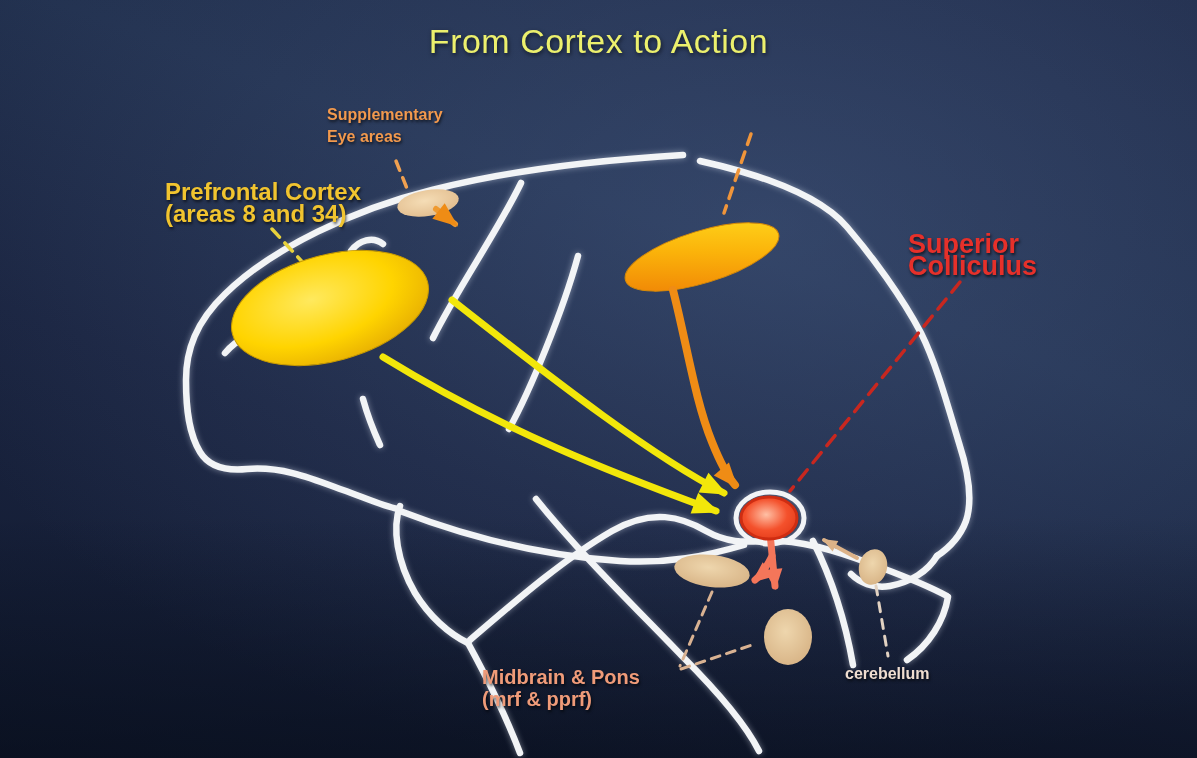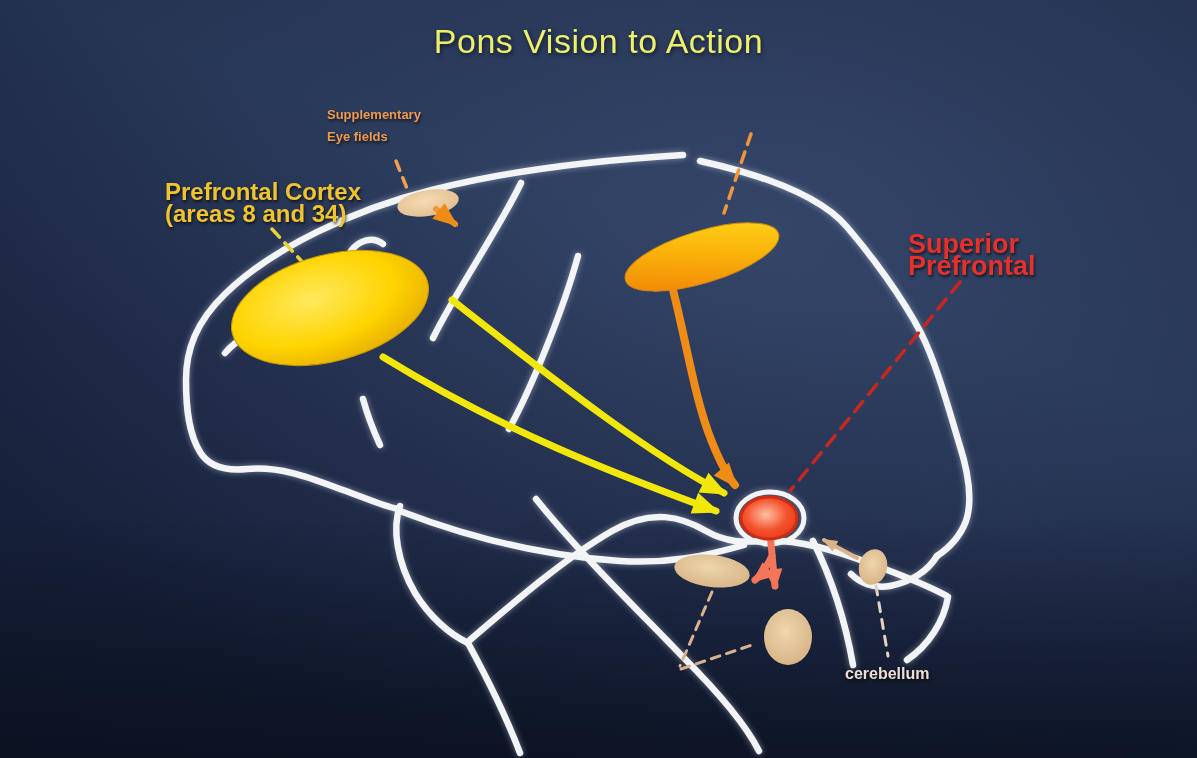--- a/index.html
+++ b/index.html
@@ -26,21 +26,21 @@
   #title{
     position:absolute;
     top:22px;left:0;right:0;
     text-align:center;
     font-size:34px;
     font-weight:normal;
     letter-spacing:0.5px;
     color:#ecf06d;
     text-shadow:1px 2px 4px rgba(0,0,0,0.6);
   }
-  #label-sef{left:327px;top:104px;font-size:13px;color:#f2994d;}
+  #label-sef{left:327px;top:104px;font-size:16px;color:#f2994d;}
   #label-prefrontal{left:165px;top:181px;font-size:24px;color:#f1c42f;}
   #label-ppc{left:747px;top:114px;font-size:20px;color:#f2933c;line-height:23px;}
   #label-ppc .indent1{padding-left:25px;}
   #label-ppc .indent2{padding-left:53px;}
   #label-sc{left:908px;top:233px;font-size:27px;color:#e6302a;}
   #label-midbrain{left:482px;top:666px;font-size:20px;color:#ef9b79;}
   #label-cerebellum{left:845px;top:663px;font-size:16px;color:#efddd0;}
 </style>
 </head>
 <body>
@@ -133,36 +133,40 @@
       <path d="M673,290 C687,345 695,400 712,442 C722,467 729,478 735,485" stroke="#ef8c15" stroke-width="8" marker-end="url(#headOrange)"></path>
       <path d="M436,209 L455,224" stroke="#ef9a30" stroke-width="6" marker-end="url(#headOrange)"></path>
       <path d="M857,558 L824,540" stroke="#dcb288" stroke-width="4" marker-end="url(#headTan)"></path>
       <path d="M770,533 L775,586" stroke="#f4765a" stroke-width="7" marker-end="url(#headSalmon)"></path>
       <path d="M772,556 C765,570 760,576 755,580" stroke="#f4765a" stroke-width="7" marker-end="url(#headSalmon)"></path>
     </g>
 
     <ellipse cx="769" cy="518" rx="28" ry="21" fill="url(#gradSC)" stroke="#cf2d12" stroke-width="3"></ellipse>
   </svg>
 
-  <div id="title">Pons Vision to Action</div>
+  <div id="title">From Cortex to Action</div>
 
   <div class="label" id="label-sef">
     <span>Supplementary</span>
-    <span>Eye fields</span>
+    <span>Eye areas</span>
   </div>
 
   <div class="label" id="label-prefrontal">
     <span>Prefrontal Cortex</span>
     <span>(areas 8 and 34)</span>
   </div>
 
 
   <div class="label" id="label-sc">
     <span>Superior</span>
-    <span>Prefrontal</span>
+    <span>Colliculus</span>
   </div>
 
+  <div class="label" id="label-midbrain">
+    <span>Midbrain &amp; Pons</span>
+    <span>(mrf &amp; pprf)</span>
+  </div>
 
   <div class="label" id="label-cerebellum">
     <span>cerebellum</span>
   </div>
 
 </div>
 
 </body></html>

